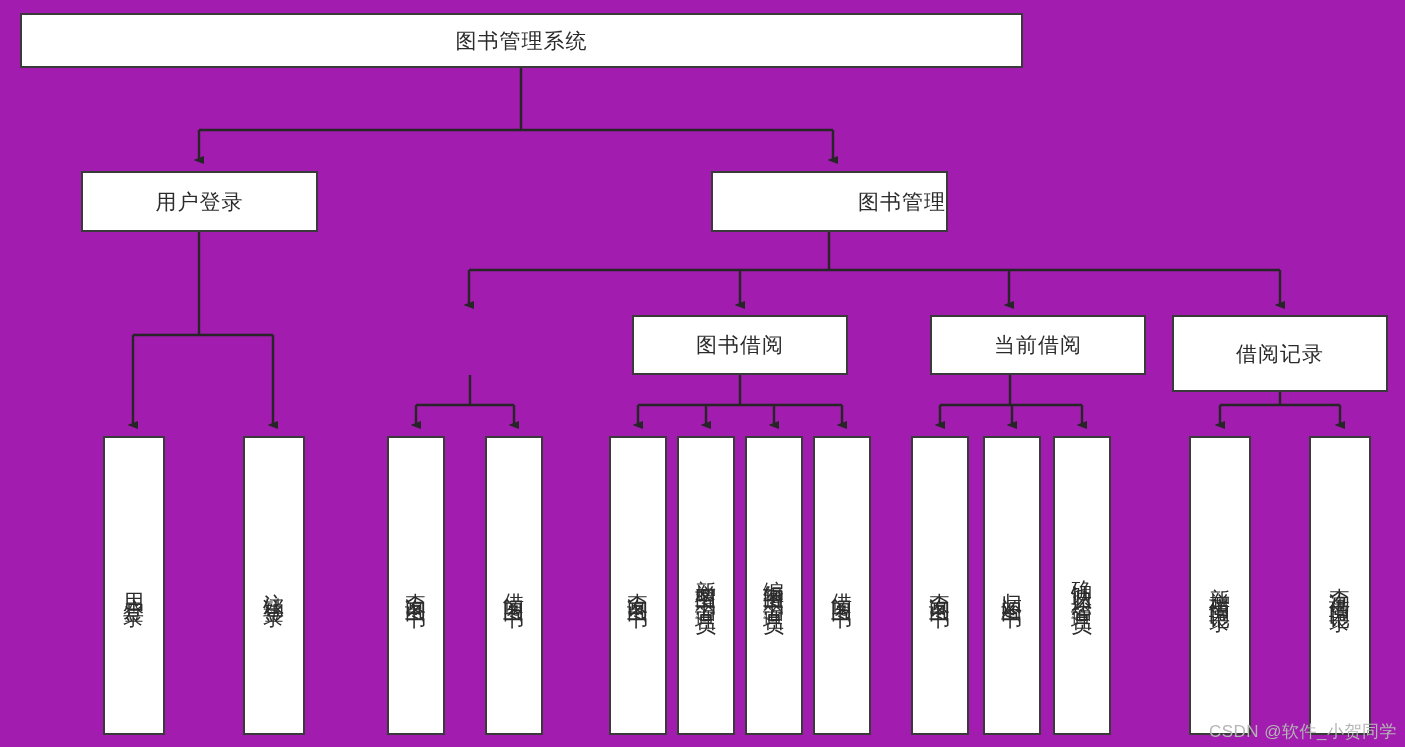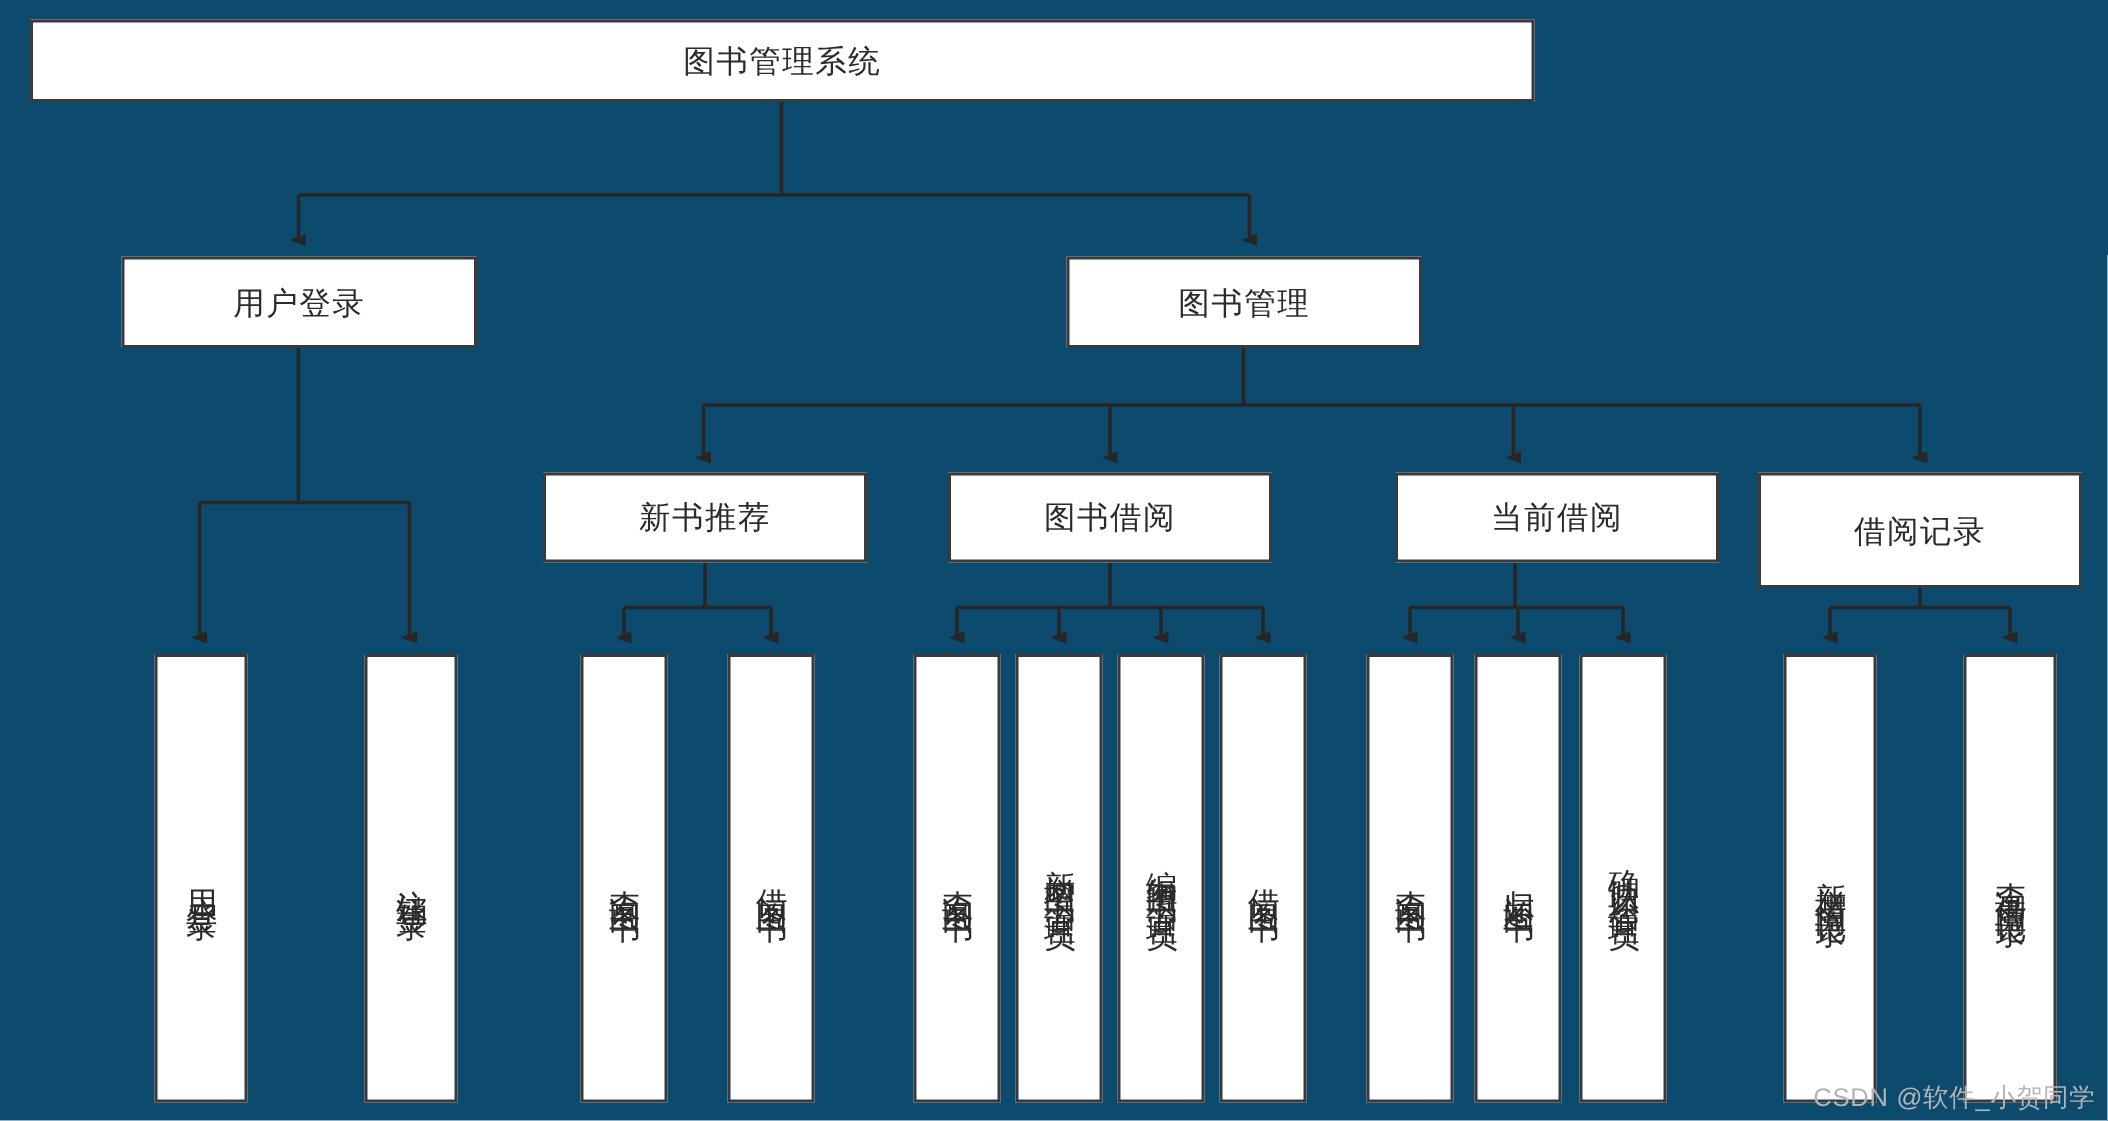--- a/index.html
+++ b/index.html
@@ -7,21 +7,21 @@
     padding: 0;
     background: #ffffff;
   }
   body {
     font-family: "Liberation Sans", "DejaVu Sans", sans-serif;
   }
   #diagram-root {
     position: relative;
     width: 1405px;
     height: 747px;
-    background: #0c4a6e;
+    background: #a21caf;
     overflow: hidden;
   }
   svg.connectors {
     position: absolute;
     left: 0;
     top: 0;
     width: 1405px;
     height: 747px;
     pointer-events: none;
   }
@@ -118,27 +118,24 @@
     </g>
   </svg>
 
   <div class="node horizontal" style="left:20px;top:13px;width:1003px;height:55px;">
     <span class="htext">图书管理系统</span>
   </div>
 
   <div class="node horizontal" style="left:81px;top:171px;width:237px;height:61px;">
     <span class="htext">用户登录</span>
   </div>
-  <div class="node horizontal" style="left:711px;top:171px;width:237px;height:61px;">
+  <div class="node horizontal" style="left:711px;top:171px;width:237px;height:61px;justify-content:flex-end;">
     <span class="htext">图书管理</span>
   </div>
 
-  <div class="node horizontal" style="left:362px;top:315px;width:216px;height:60px;">
-    <span class="htext">新书推荐</span>
-  </div>
   <div class="node horizontal" style="left:632px;top:315px;width:216px;height:60px;">
     <span class="htext">图书借阅</span>
   </div>
   <div class="node horizontal" style="left:902px;top:315px;width:216px;height:60px;margin-left:28px;">
     <span class="htext">当前借阅</span>
   </div>
   <div class="node horizontal" style="left:1172px;top:315px;width:216px;height:77px;">
     <span class="htext">借阅记录</span>
   </div>
 

